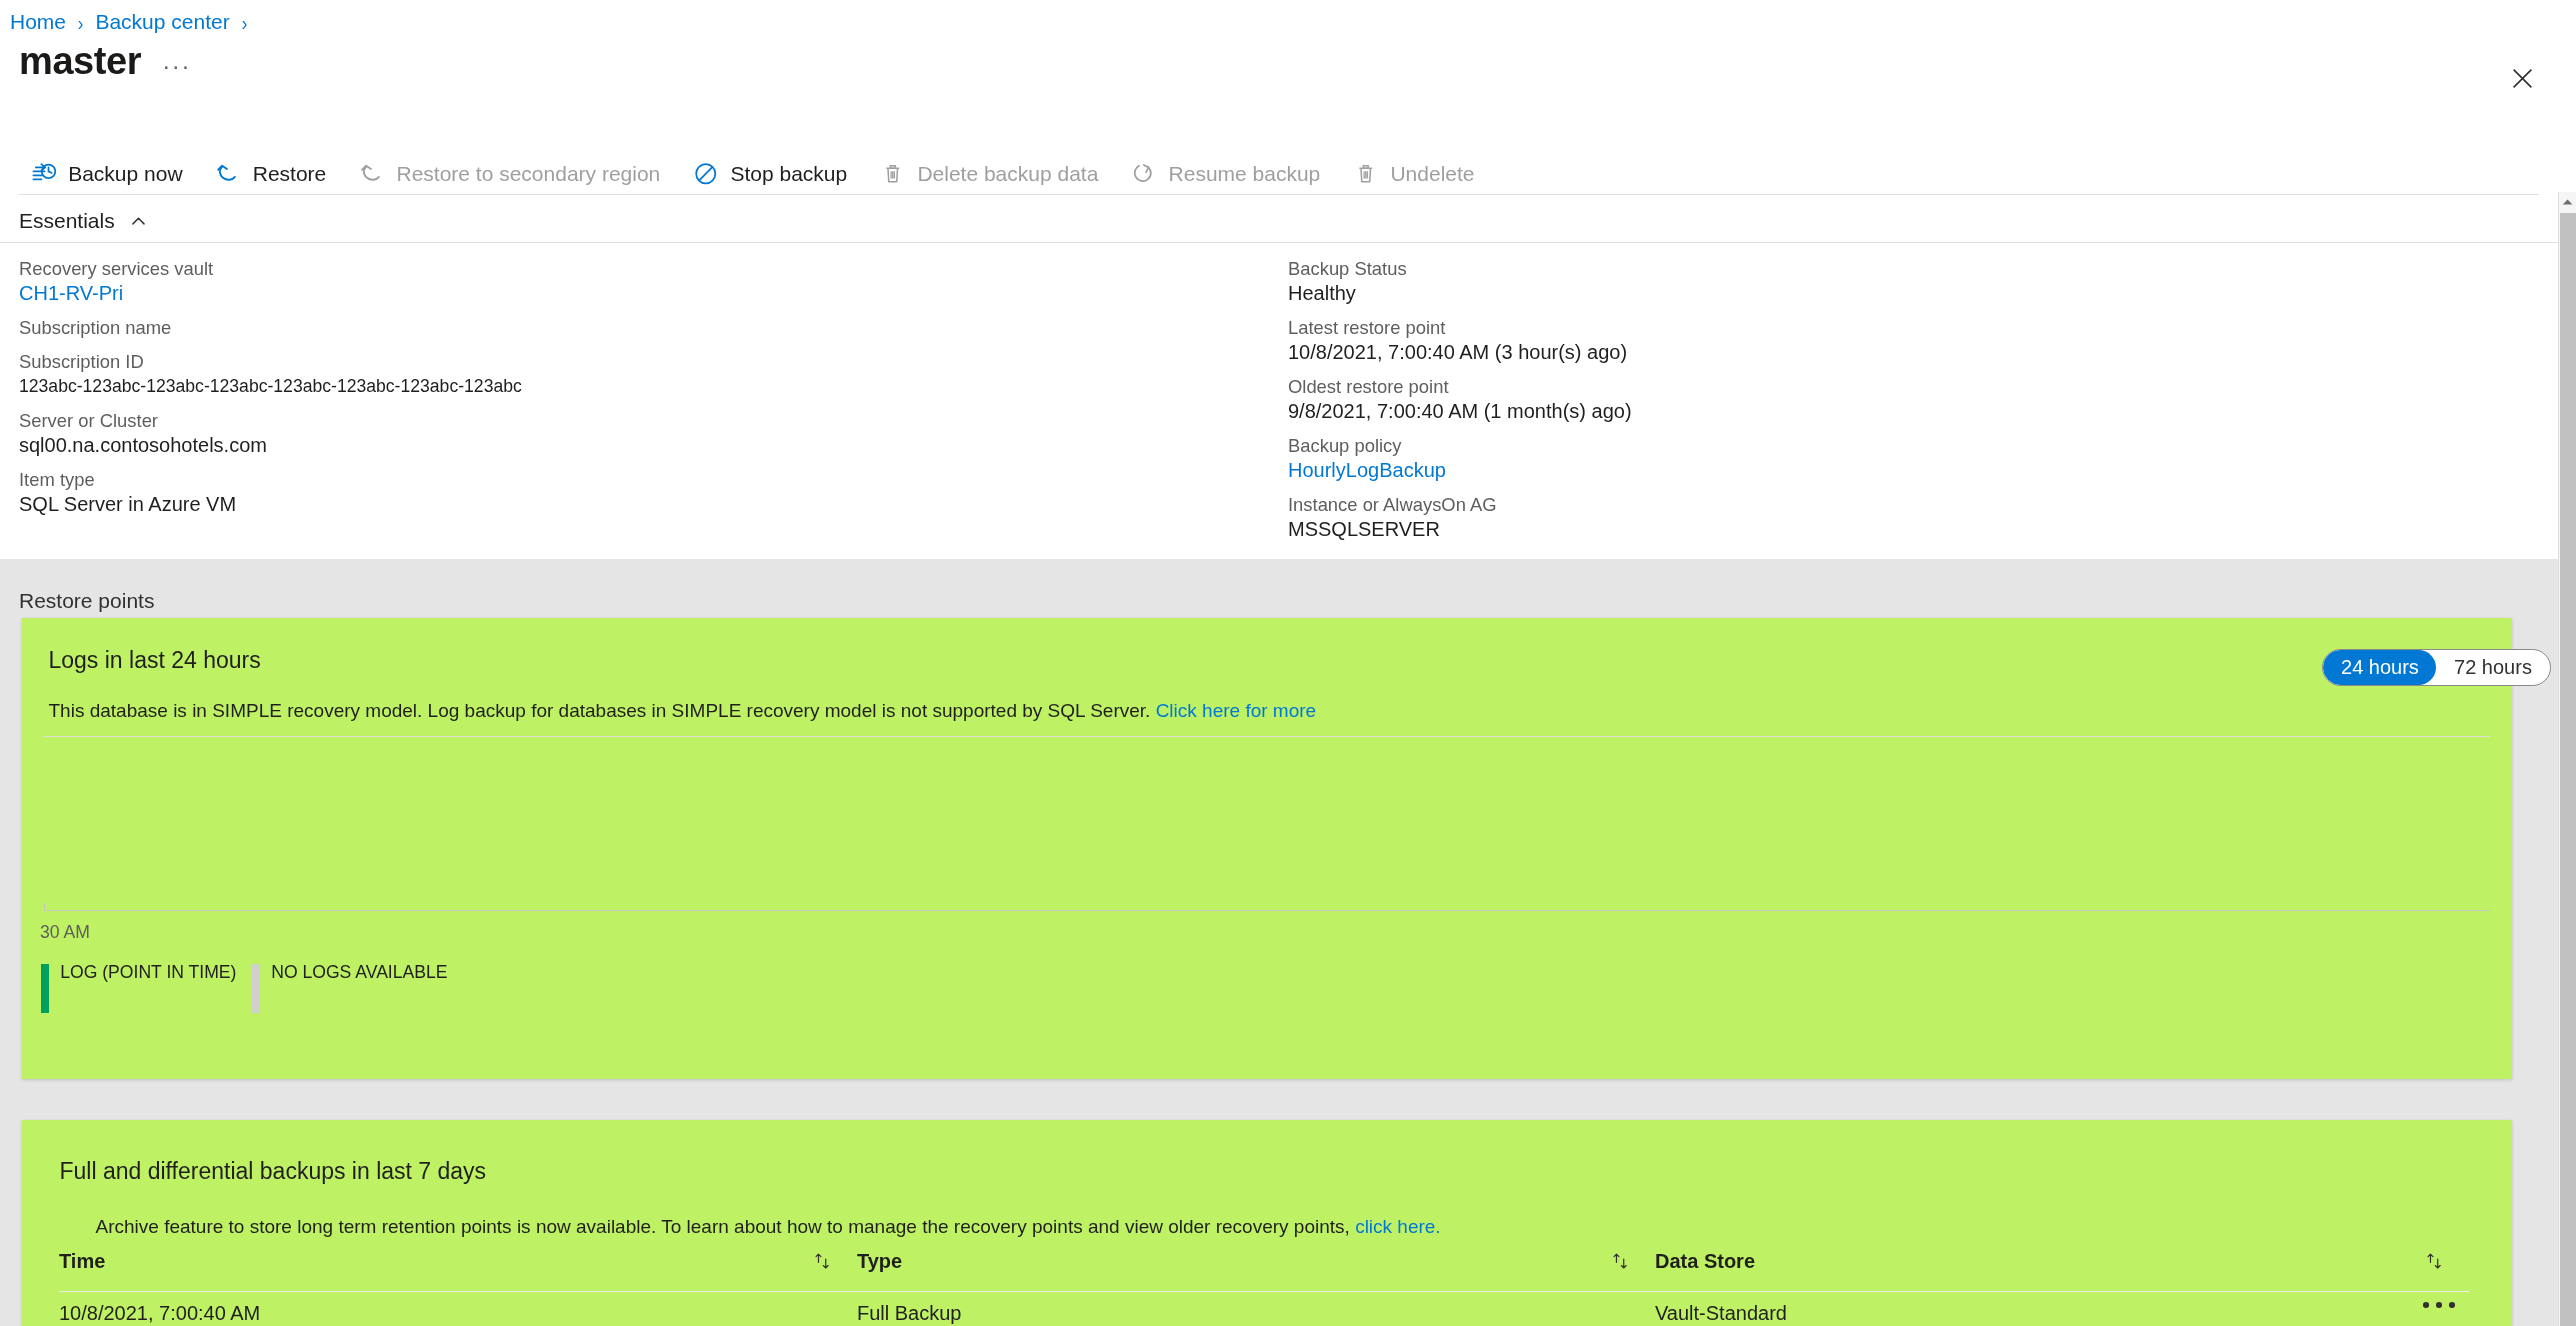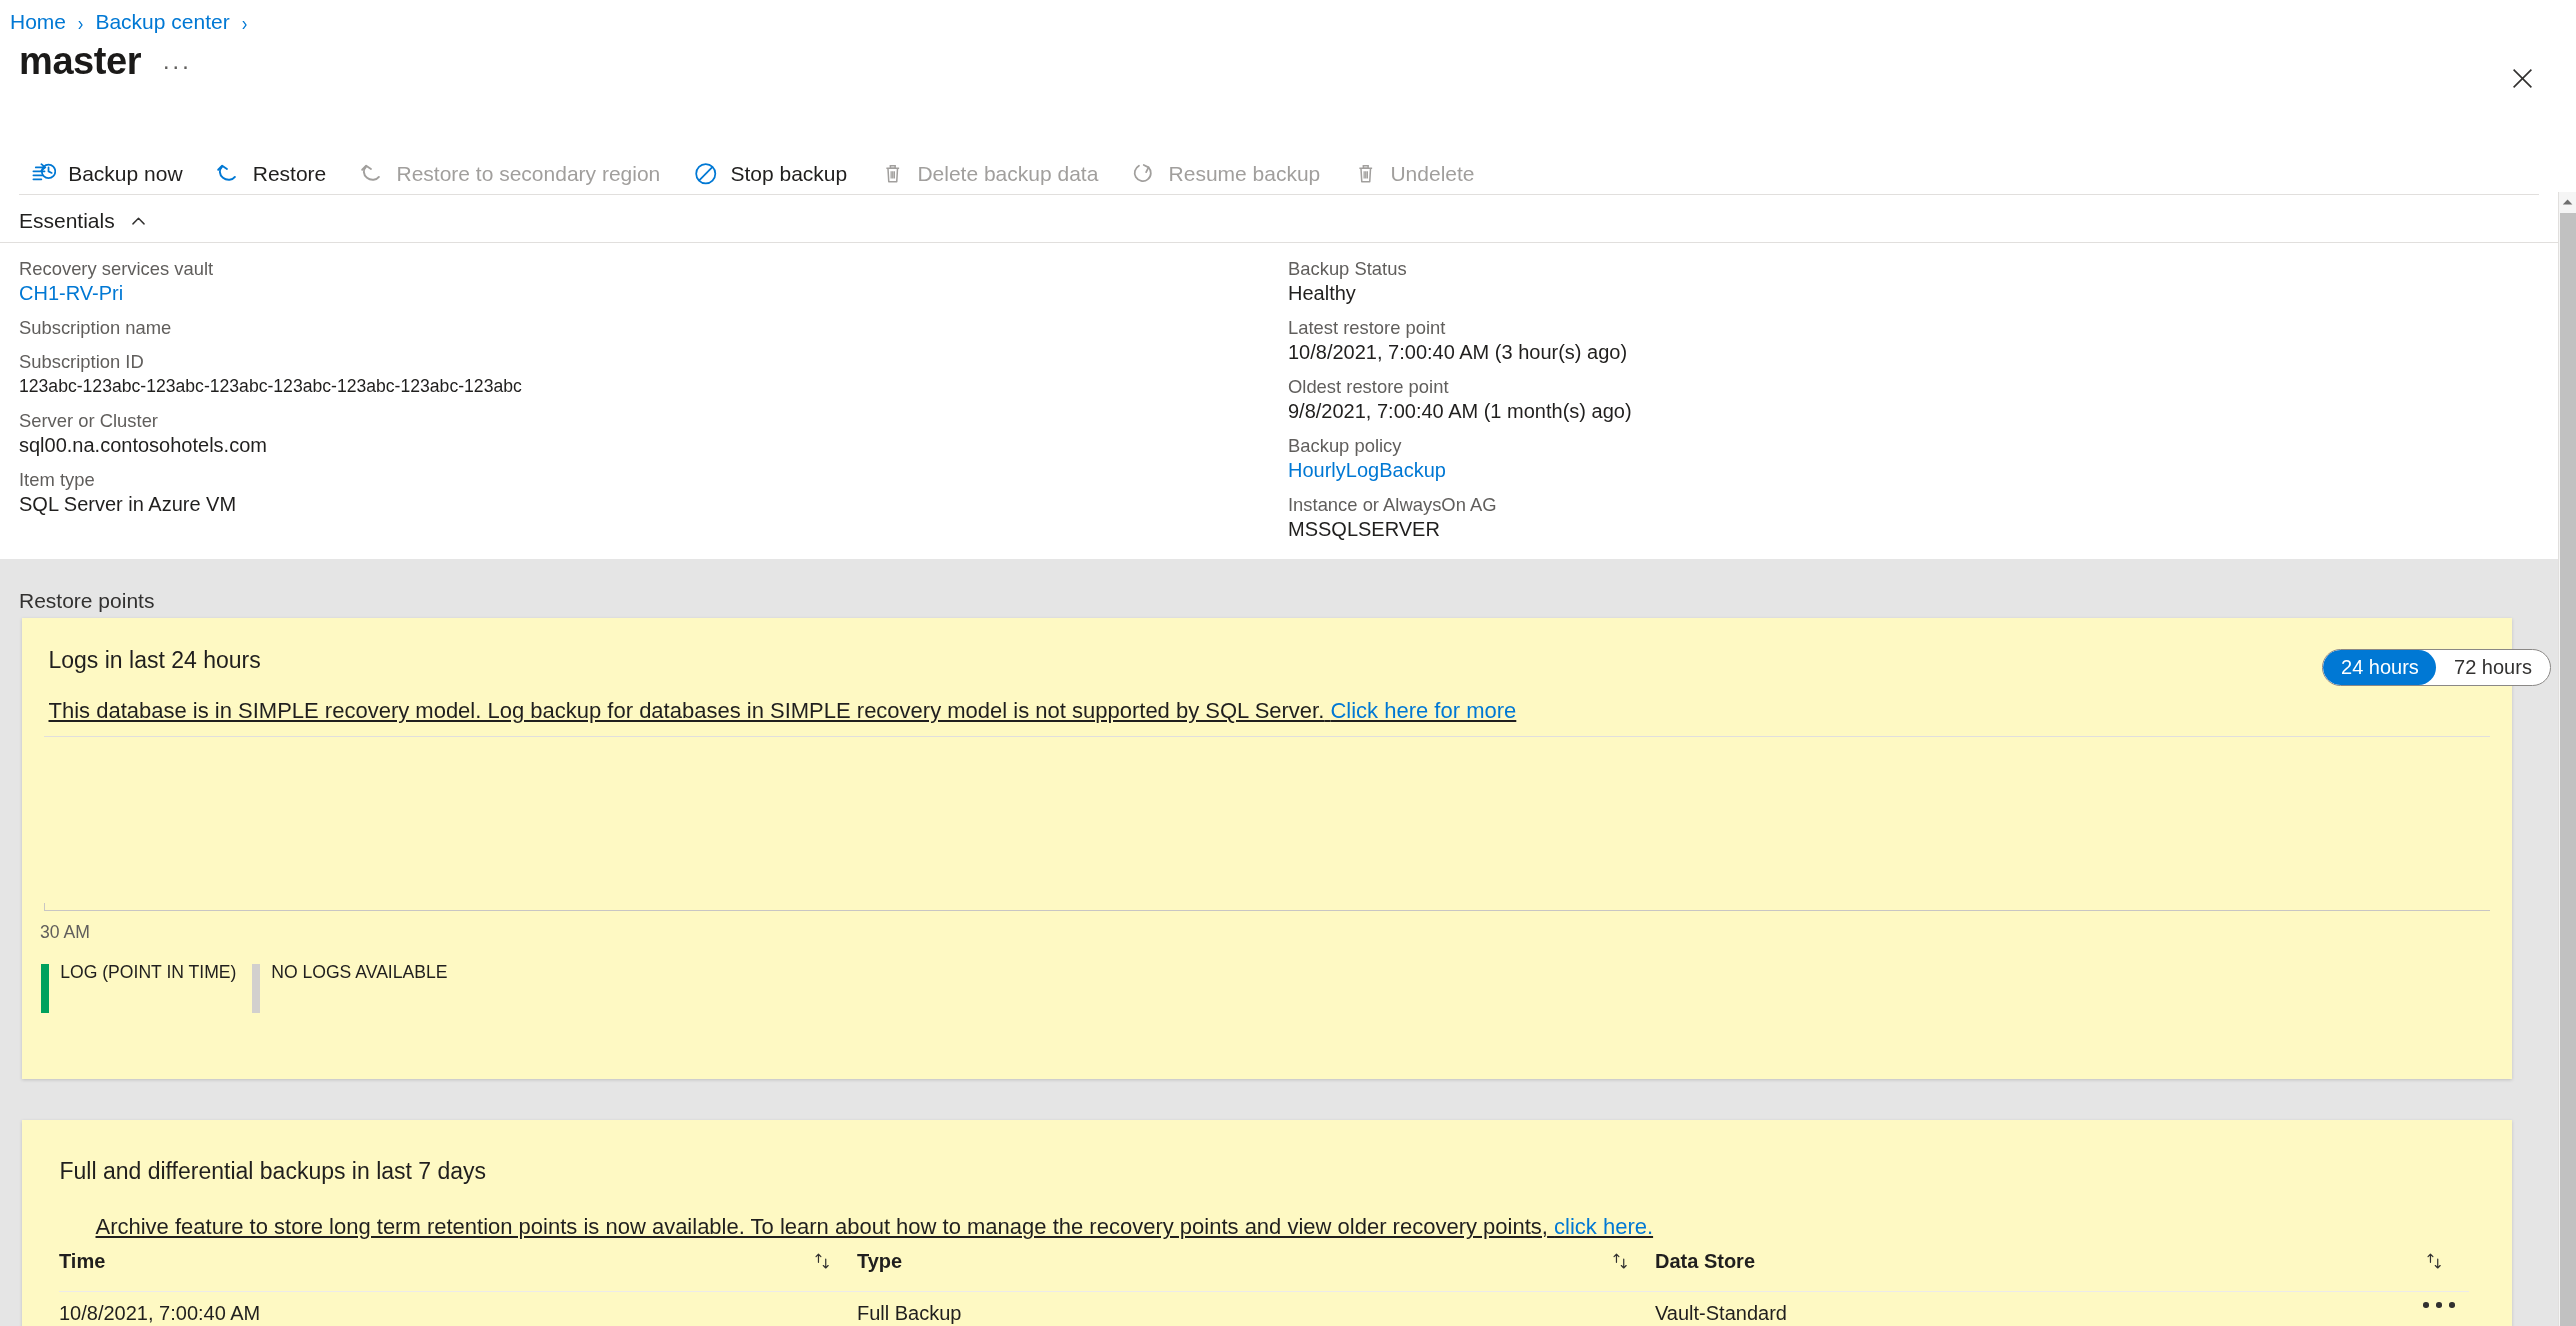--- a/index.html
+++ b/index.html
@@ -166,44 +166,43 @@
   .section-label {
     position: absolute;
     left: 19px; top: 589px;
     font-size: 21px;
     color: #323130;
   }
 
   
   .card {
     position: absolute;
-    background: #fef9c3;
+    background: #bef264;
     box-shadow: 0 0.8px 3.2px rgba(0,0,0,0.16);
   }
   #logs-card {
     left: 21.5px; top: 618px;
     width: 2490px; height: 461px;
   }
   #backups-card {
     left: 21.5px; top: 1120px;
     width: 2490px; height: 239px;
   }
 
   .card-title {
     position: absolute;
     font-size: 23px;
     color: #201f1e;
     font-weight: 400;
   }
   .card-sub {
     position: absolute;
-    font-size: 22px;
+    font-size: 19px;
     color: #201f1e;
     line-height: 25.5px;
-    text-decoration: underline;
   }
   .inline-link { color: #0078d4; cursor: pointer; }
 
   
   .hours-toggle {
     position: absolute;
     right: 25.5px; top: 649px;
     display: flex;
     align-items: center;
     height: 37px;

